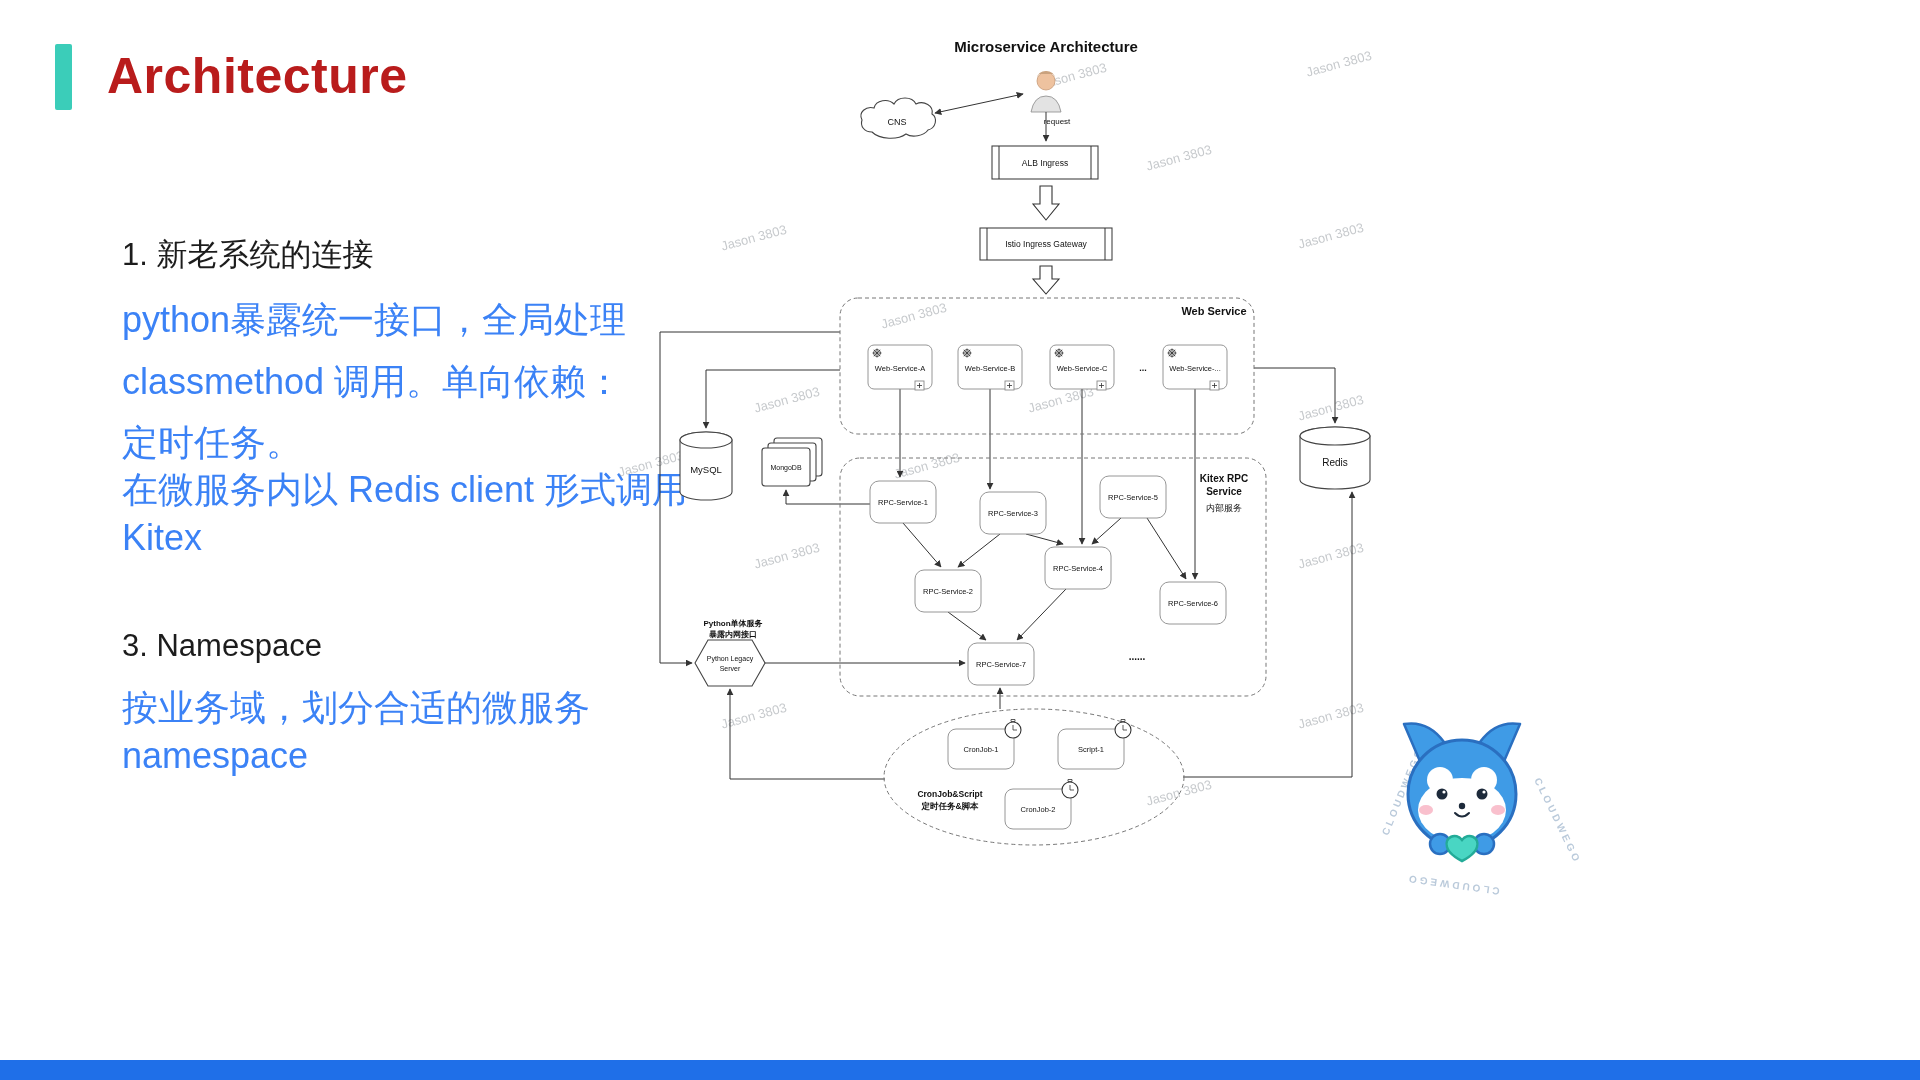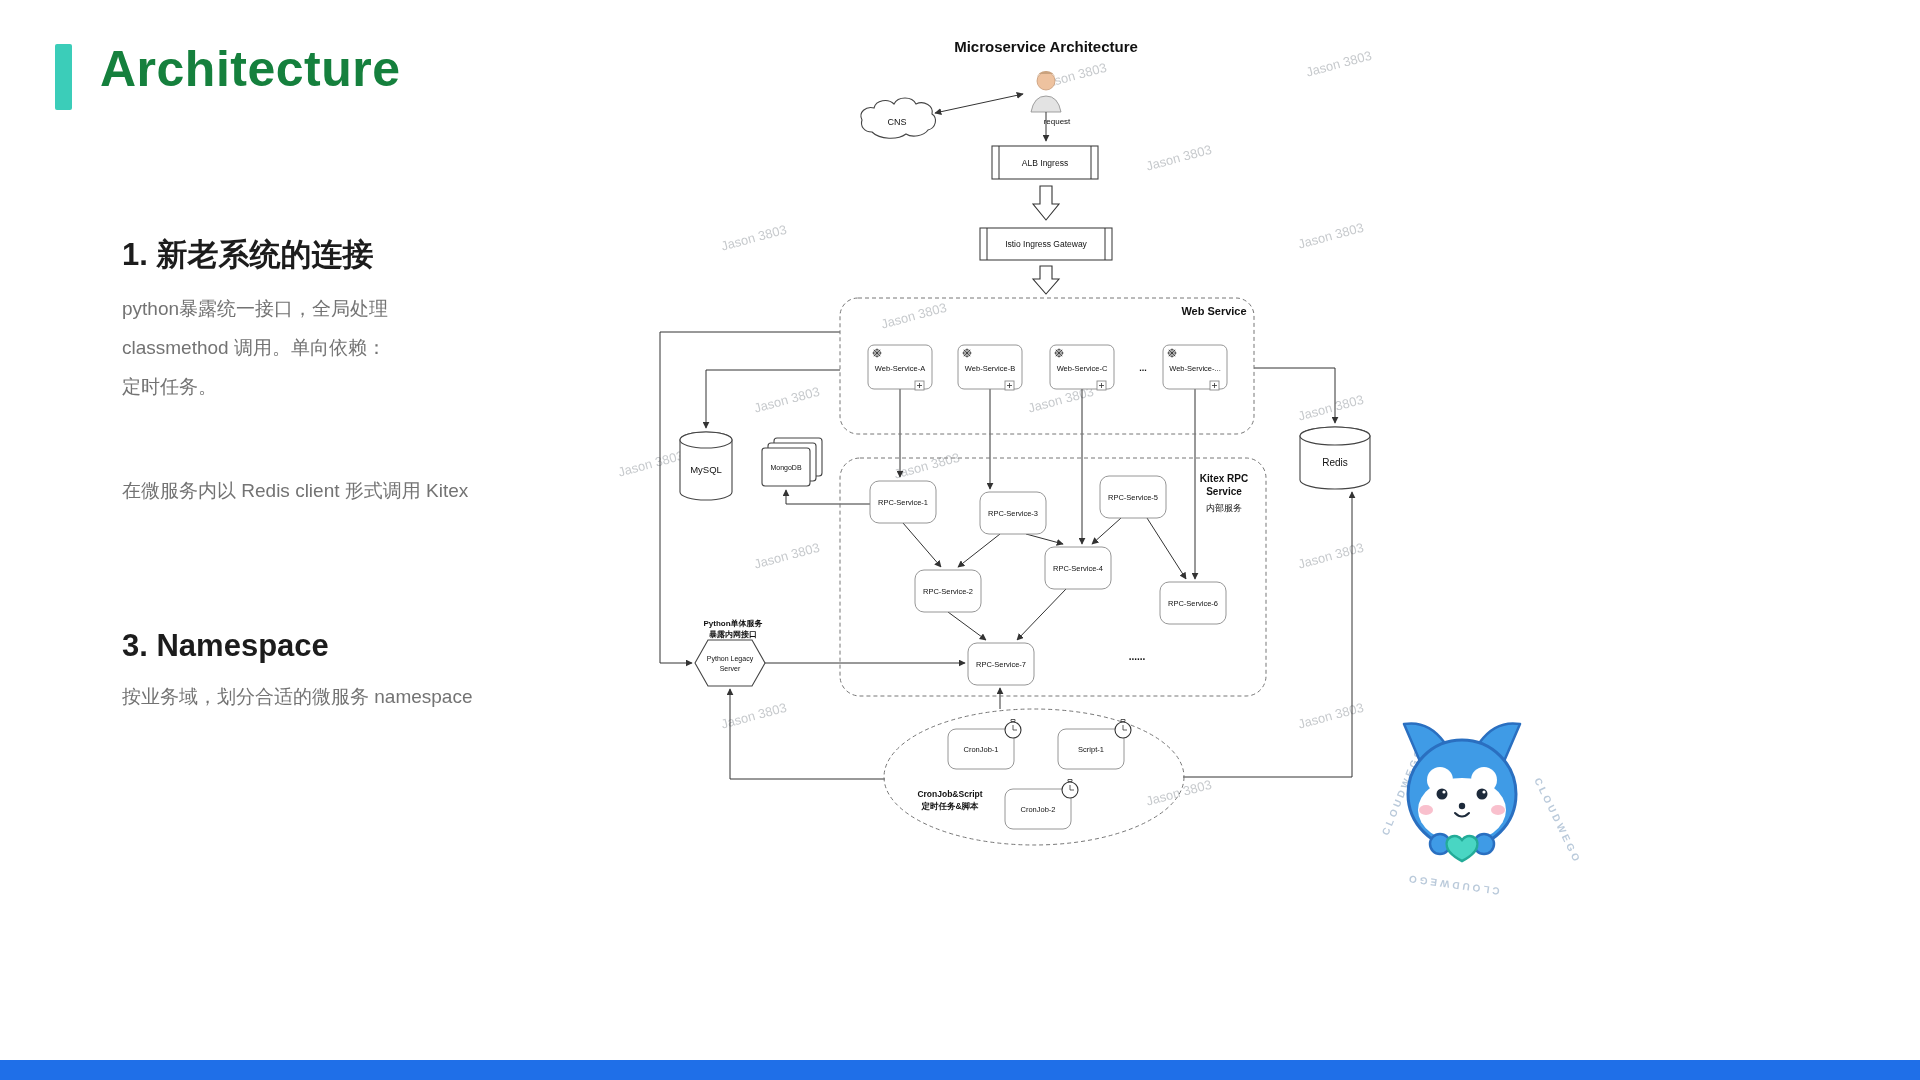--- a/index.html
+++ b/index.html
@@ -1,22 +1,22 @@
 <!DOCTYPE html>
 <html><head>
 <meta charset="utf-8">
 <style>
   html,body{margin:0;padding:0}
   body{width:1920px;height:1080px;position:relative;background:#fff;overflow:hidden;
        font-family:"Liberation Sans",sans-serif}
   .accent-bar{position:absolute;left:55px;top:44px;width:17px;height:66px;background:#3bcdb9;border-radius:2px}
-  h1.title{position:absolute;left:100px;top:40px;margin:0;font-size:50px;font-weight:800;color:#15803d;letter-spacing:.5px}
+  h1.title{position:absolute;left:100px;top:40px;margin:7px;font-size:50px;font-weight:800;color:#b91c1c;letter-spacing:.5px}
   .sec{position:absolute;left:122px;width:580px}
-  .sec h2{margin:0 0 20px 0;font-size:31px;color:#1c1c1c;font-weight:700}
-  .sec p{margin:12px 0 14px 0;font-size:19px;line-height:1.32;color:#737373}
+  .sec h2{margin:0 0 20px 0;font-size:31px;color:#1c1c1c;font-weight:400}
+  .sec p{margin:0 0 14px 0;font-size:36px;line-height:1.32;color:#3b82f6}
   #sec1{top:234px}
   #sec2{top:466px}
   #sec3{top:628px}
   svg.diagram{position:absolute;left:0;top:0}
   .footer-bar{position:absolute;left:0;bottom:0;width:1920px;height:20px;background:#1f6fe8}
 
   
   .ln{stroke:#333;stroke-width:1;fill:none}
   .bx{fill:#fff;stroke:#444;stroke-width:1.1}
   .nd{fill:#fff;stroke:#8a8a8a;stroke-width:.9}

